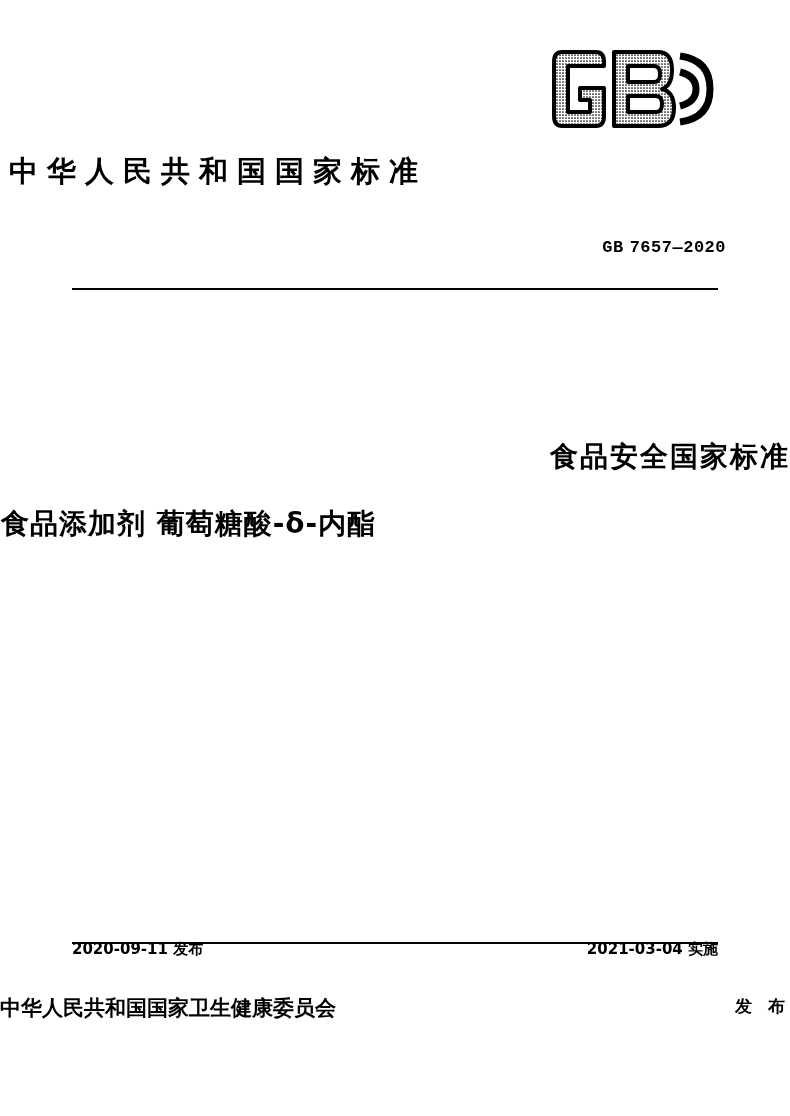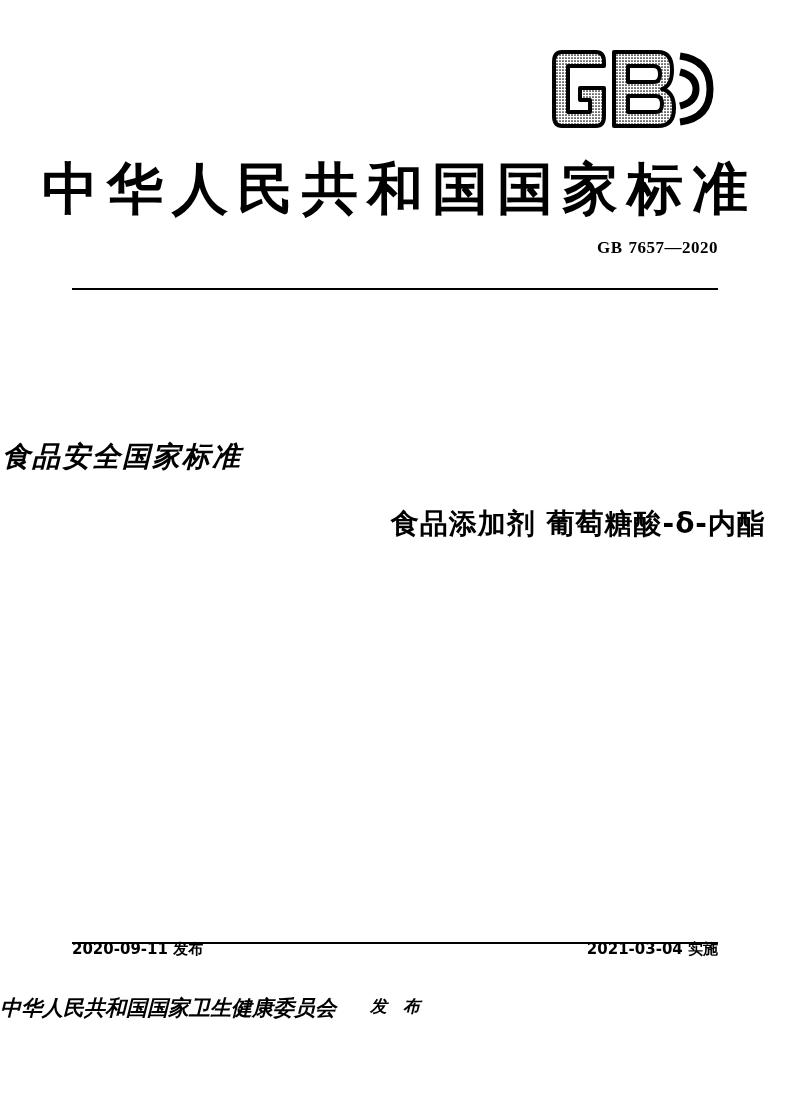--- a/index.html
+++ b/index.html
@@ -36,37 +36,36 @@
     width: 168px;
     height: 82px;
   }
 
   
   .std-title {
     position: absolute;
     top: 152px;
     left: 0;
     width: 790px;
-    text-align: center;
-    font-family: "DejaVu Sans", "Liberation Sans", sans-serif;
-    font-weight: bold;
-    font-size: 56px;
+    font-family: "DejaVu Sans", "Liberation Sans", sans-serif;
+    font-weight: bold;
+    font-size: 29px;
     letter-spacing: 9px;
     text-indent: 9px;
     white-space: nowrap;
   }
 
   
   .std-number {
     position: absolute;
     top: 238px;
-    left: 0;
+    left: 8px;
     width: 718px;
     text-align: right;
-    font-family: Liberation Serif, serif;
+    font-family: Liberation Mono, monospace;
     font-weight: bold;
     font-size: 17px;
     letter-spacing: 0.5px;
   }
   .std-number .gb-prefix {
     margin-right: 6px;
   }
 
   
   .rule-top {
@@ -77,34 +76,33 @@
     height: 2px;
     background: #000000;
   }
 
   
   .doc-title-1 {
     position: absolute;
     top: 438px;
     left: 0;
     width: 790px;
-    text-align: left;
+    text-align: right;
     font-family: "DejaVu Sans", "Liberation Sans", sans-serif;
     font-weight: bold;
     font-size: 28px;
     letter-spacing: 2px;
     text-indent: 2px;
-    font-style: italic;
   }
   .doc-title-2 {
     position: absolute;
     top: 505px;
     left: 0;
     width: 766px;
-    text-align: right;
+    text-align: left;
     font-family: "DejaVu Sans", "Liberation Sans", sans-serif;
     font-weight: bold;
     font-size: 28px;
     letter-spacing: 1px;
     text-indent: 1px;
   }
 
   
   .rule-bottom {
     position: absolute;
@@ -130,23 +128,22 @@
     white-space: nowrap;
   }
 
   
   .issuer-block {
     position: absolute;
     top: 994px;
     left: 0;
     width: 790px;
     display: flex;
-    justify-content: flex-start;
+    justify-content: space-between;
     align-items: center;
-    font-style: italic;
   }
   .issuer-names {
     font-family: "DejaVu Serif", "Liberation Serif", serif;
     font-weight: bold;
     font-size: 21px;
     line-height: 1.35;
     text-align: center;
   }
   .issuer-names .line2 {
     letter-spacing: 4px;

